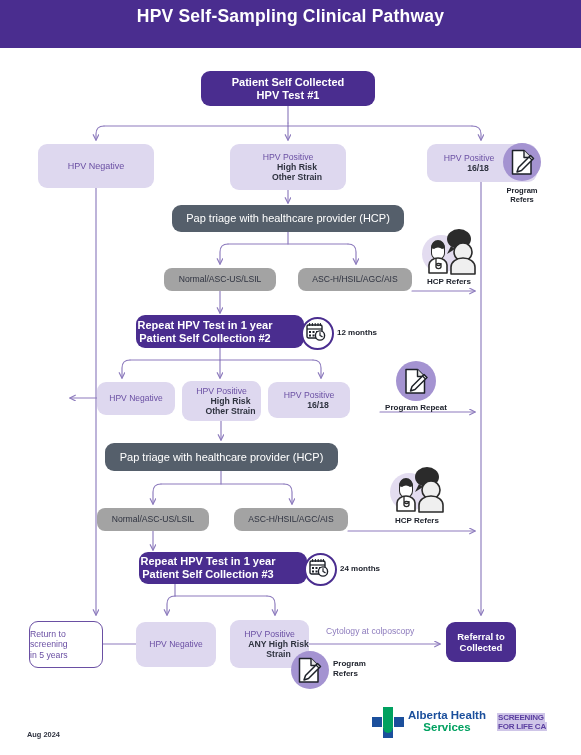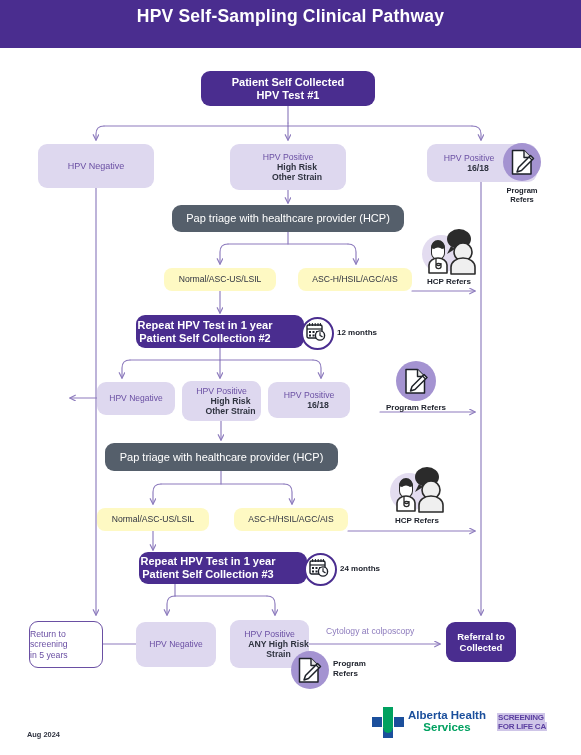--- a/index.html
+++ b/index.html
@@ -44,21 +44,21 @@
     background:#ded8ef;color:#6a4fa3;border-radius:9px;
     font-size:8.7px;
   }
   .n-lav .bold{color:#2f3340;font-weight:bold;display:block;padding-left:18px;}
   .n-gray{
     background:#555f6b;color:#ffffff;border-radius:9px;
     font-size:11px;
     justify-content:flex-end;
   }
   .n-lgray{
-    background:#fef9c3;color:#2f3340;border-radius:8px;
+    background:#a3a3a3;color:#2f3340;border-radius:8px;
     font-size:8.6px;
   }
   .n-outline{
     background:#ffffff;color:#6a4fa3;border:1.4px solid #6a4fa3;border-radius:9px;
     font-size:8.7px;text-align:left;justify-content:center;
   }
 
   
   #wires{position:absolute;left:0;top:0;width:581px;height:755px;z-index:1;}
 
@@ -298,21 +298,21 @@
     </span>
   </div>
 
   <div class="badge-circle" style="left:396px;top:361px;width:40px;height:40px;"></div>
   <svg class="doc-icon" style="left:403px;top:368px;" width="26" height="27" viewBox="0 0 25 27">
     <path d="M2.5,1.5 L14,1.5 L21,8.5 L21,25 L2.5,25 Z" fill="#ffffff" stroke="#1d2128" stroke-width="1.5" stroke-linejoin="round"></path>
     <path d="M14,1.5 L14,8.5 L21,8.5" fill="#e6e6e6" stroke="#1d2128" stroke-width="1.4" stroke-linejoin="round"></path>
     <path d="M20.5,6.5 L8.5,18.5 L7,23 L11.5,21.5 L23.5,9.5 Z" fill="#ffffff" stroke="#1d2128" stroke-width="1.5" stroke-linejoin="round"></path>
     <path d="M19,8 L22,11" stroke="#1d2128" stroke-width="1.3"></path>
   </svg>
-  <div class="caption" style="left:380px;top:403px;width:72px;font-size:8px;">Program Refers</div>
+  <div class="caption" style="left:380px;top:403px;width:72px;font-size:8px;">Program Repeat</div>
 
   <div class="node n-gray" style="left:105px;top:443px;width:233px;height:28px;">
     <span class="lines">
       <span class="l1">Pap triage with healthcare provider (HCP)</span>
     </span>
   </div>
 
   <div class="node n-lgray" style="left:97px;top:508px;width:112px;height:23px;">
     <span class="lines">
       <span class="l1">Normal/ASC-US/LSIL</span>

